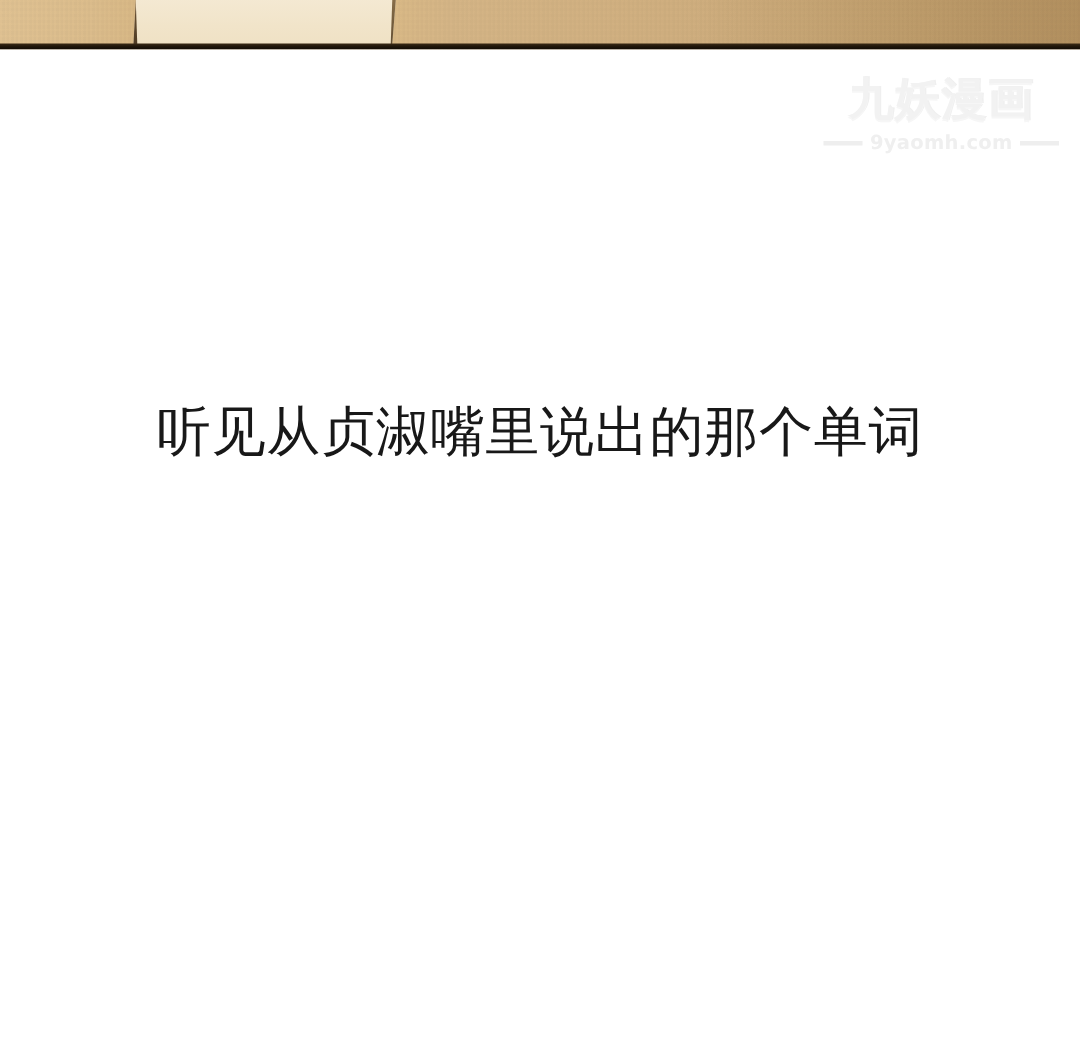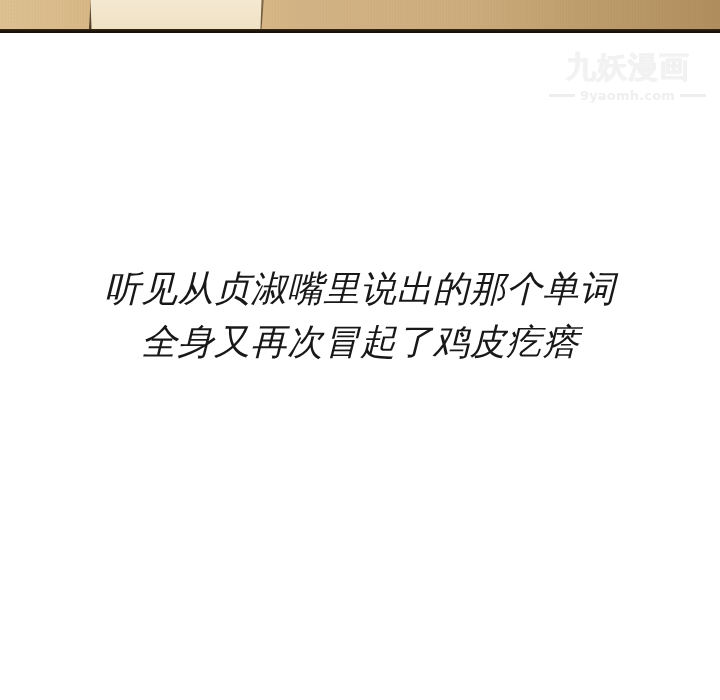--- a/index.html
+++ b/index.html
@@ -160,21 +160,20 @@
     white-space: nowrap;
   }
 
   
   .narration {
     position: absolute;
     left: 0;
     top: 262px;
     width: 720px;
     text-align: center;
-    font-style: italic;
   }
   .narration-line {
     font-family: "DejaVu Sans", "Liberation Sans", sans-serif;
     font-size: 36px;
     font-weight: 500;
     line-height: 53px;
     color: #181818;
     letter-spacing: 0.5px;
     white-space: nowrap;
   }
@@ -209,16 +208,15 @@
     <div class="watermark-title">九妖漫画</div>
     <div class="watermark-domain-row">
       <span class="wm-dash"></span>
       <span class="watermark-domain">9yaomh.com</span>
       <span class="wm-dash"></span>
     </div>
   </div>
 
   <div class="narration">
     <div class="narration-line">听见从贞淑嘴里说出的那个单词</div>
-    <div class="narration-line">全身又再次冒起了鸡皮疙瘩</div>
   </div>
 
 </div>
 
 </body></html>

